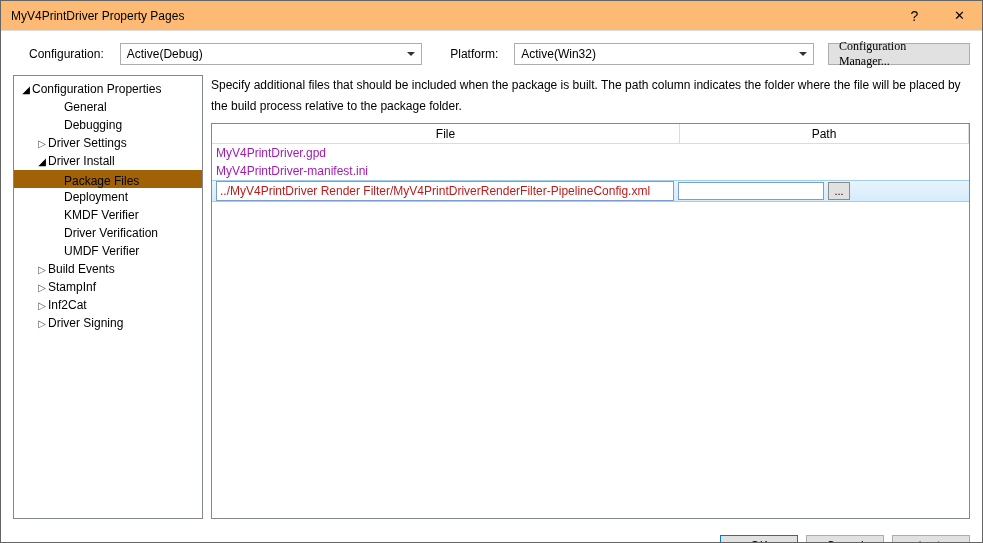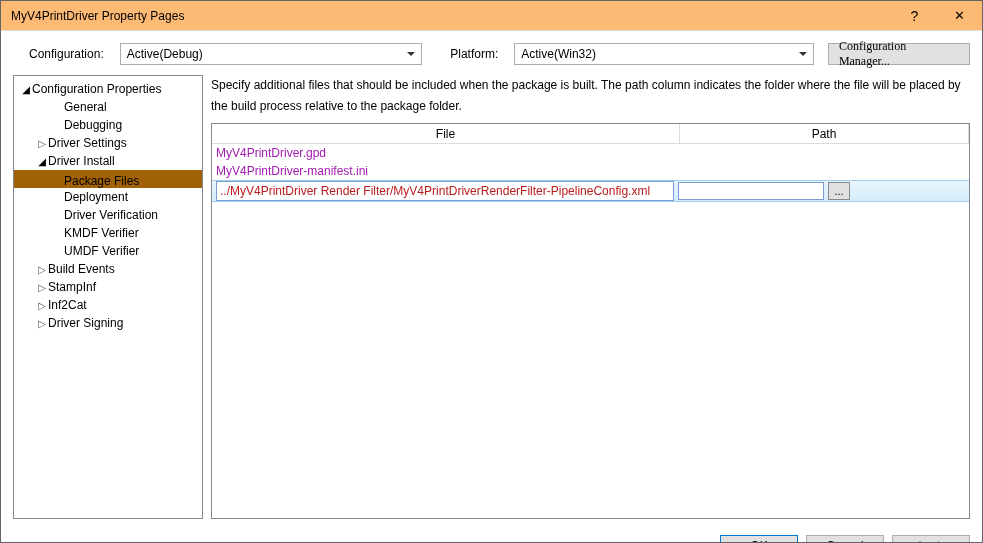--- a/index.html
+++ b/index.html
@@ -260,25 +260,25 @@
         <div class="tree-node tree-selected" style="padding-left: 38px;">
           <span class="tree-glyph"></span>
           <span class="tree-label">Package Files</span>
         </div>
         <div class="tree-node" style="padding-left: 38px;">
           <span class="tree-glyph"></span>
           <span class="tree-label">Deployment</span>
         </div>
         <div class="tree-node" style="padding-left: 38px;">
           <span class="tree-glyph"></span>
+          <span class="tree-label">KMDF Verifier</span>
+        </div>
+        <div class="tree-node" style="padding-left: 38px;">
+          <span class="tree-glyph"></span>
           <span class="tree-label">Driver Verification</span>
-        </div>
-        <div class="tree-node" style="padding-left: 38px;">
-          <span class="tree-glyph"></span>
-          <span class="tree-label">KMDF Verifier</span>
         </div>
         <div class="tree-node" style="padding-left: 38px;">
           <span class="tree-glyph"></span>
           <span class="tree-label">UMDF Verifier</span>
         </div>
         <div class="tree-node" style="padding-left: 22px;">
           <span class="tree-glyph">▷</span>
           <span class="tree-label">Build Events</span>
         </div>
         <div class="tree-node" style="padding-left: 22px;">

